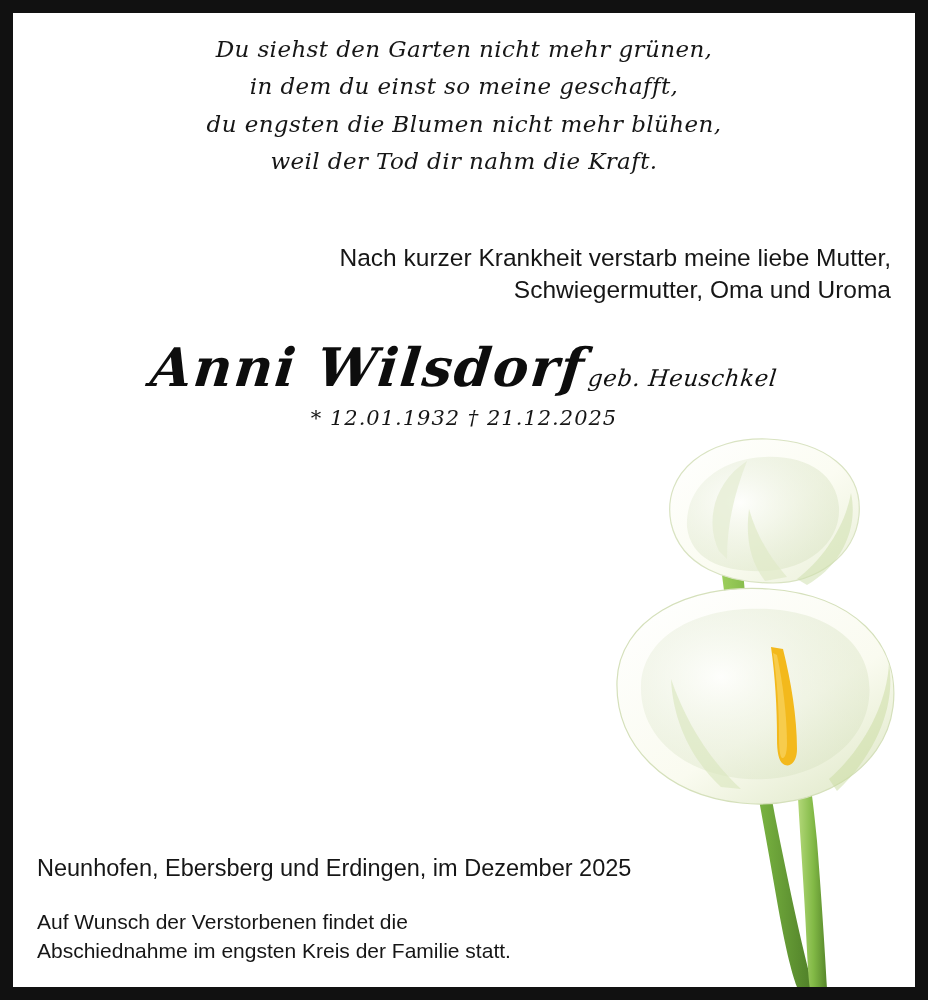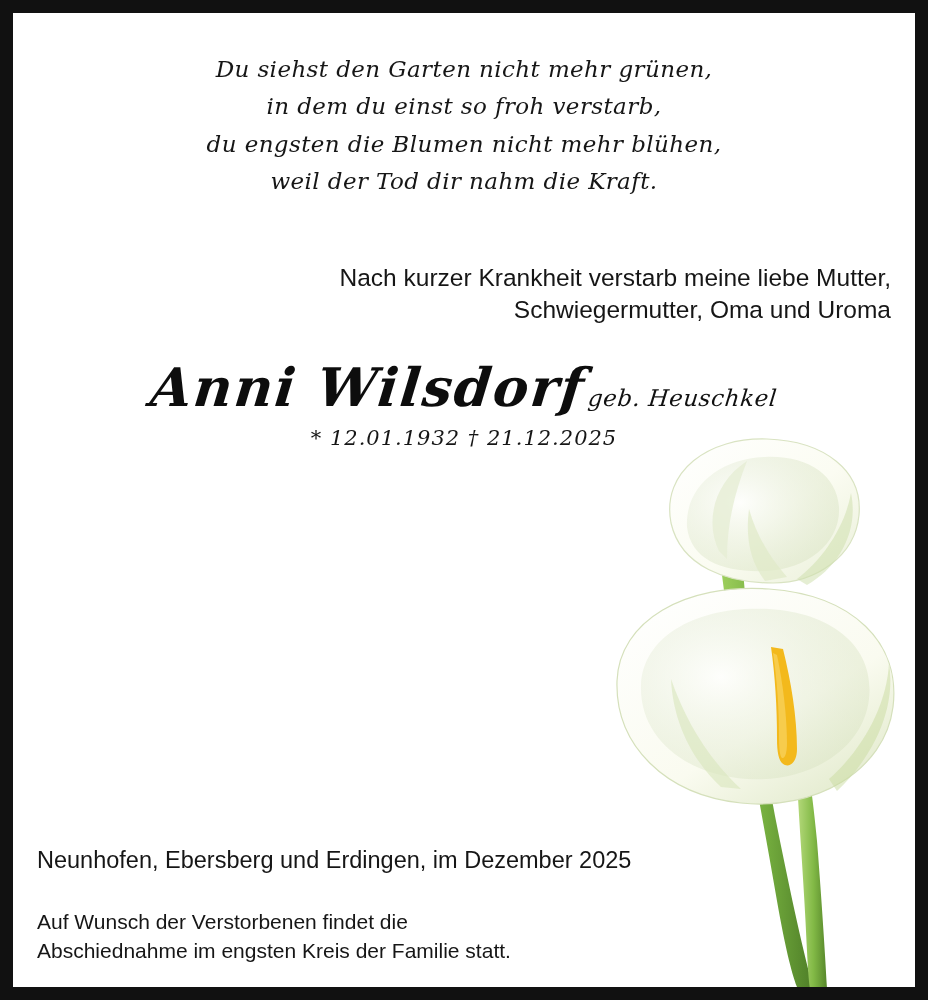--- a/index.html
+++ b/index.html
@@ -34,21 +34,21 @@
 
   
   .poem {
     text-align: center;
     font-family: "DejaVu Serif", serif;
     font-style: italic;
     font-size: 23px;
     line-height: 1.62;
     color: #161616;
     letter-spacing: 0.4px;
-    margin-top: 20px;
+    margin-top: 0;
   }
   .poem-line {
     display: block;
     white-space: nowrap;
   }
 
   
   .intro {
     text-align: right;
     font-size: 24.5px;
@@ -111,21 +111,21 @@
   .footer {
     position: absolute;
     left: 24px;
     bottom: 22px;
     z-index: 3;
     text-align: left;
   }
   .place-line {
     font-size: 23.5px;
     color: #161616;
-    margin-bottom: 34px;
+    margin-bottom: 26px;
   }
   .note-line {
     display: block;
     font-size: 21px;
     line-height: 1.35;
     color: #161616;
   }
 
   
   .lilies {
@@ -139,21 +139,21 @@
   }
 </style>
 </head>
 <body>
 
 <div class="obituary">
   <div class="inner">
 
     <div class="poem">
       <span class="poem-line">Du siehst den Garten nicht mehr grünen,</span>
-      <span class="poem-line">in dem du einst so froh verstarb,</span>
+      <span class="poem-line">in dem du einst so meine geschafft,</span>
       <span class="poem-line">du engsten die Blumen nicht mehr blühen,</span>
       <span class="poem-line">weil der Tod dir nahm die Kraft.</span>
     </div>
 
     <div class="intro">
       <span class="intro-line">Nach kurzer Krankheit verstarb meine liebe Mutter,</span>
       <span class="intro-line">Schwiegermutter, Oma und Uroma</span>
     </div>
 
     <div class="name-row">

